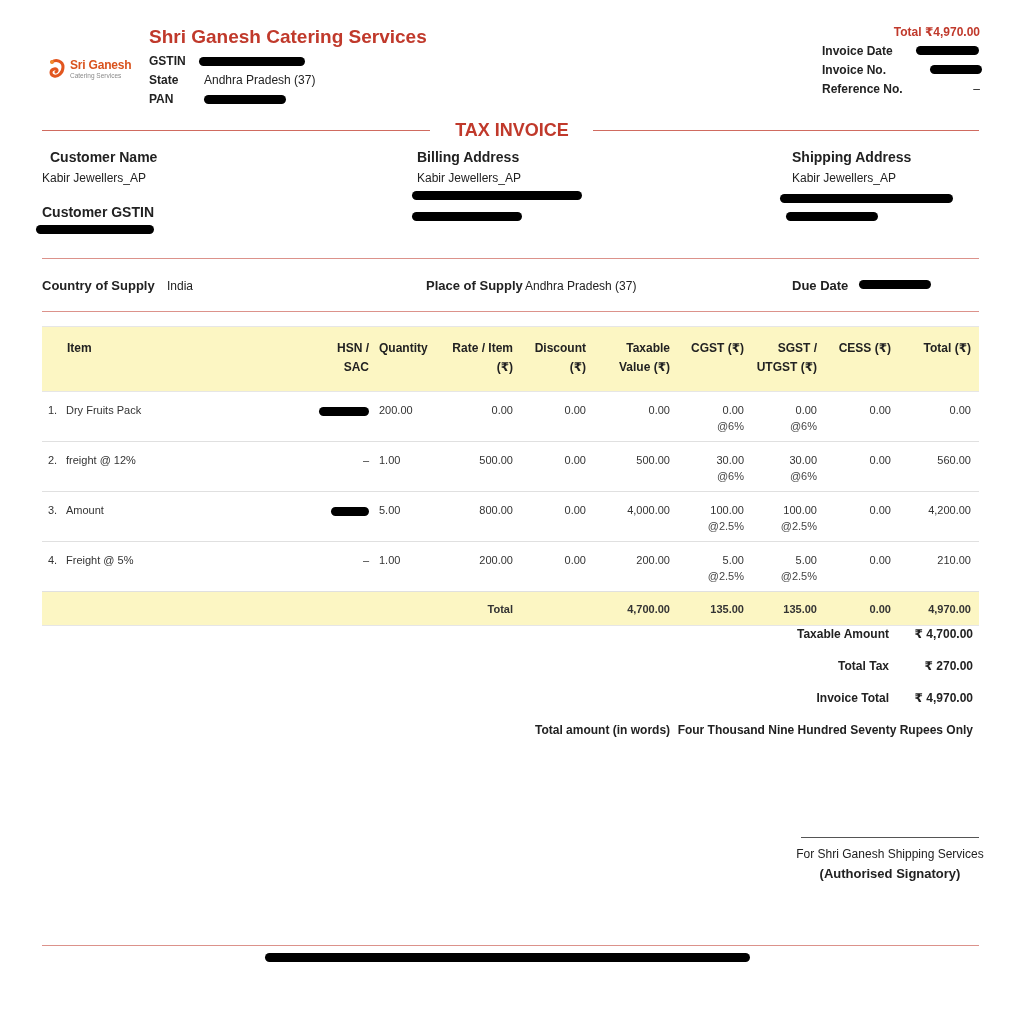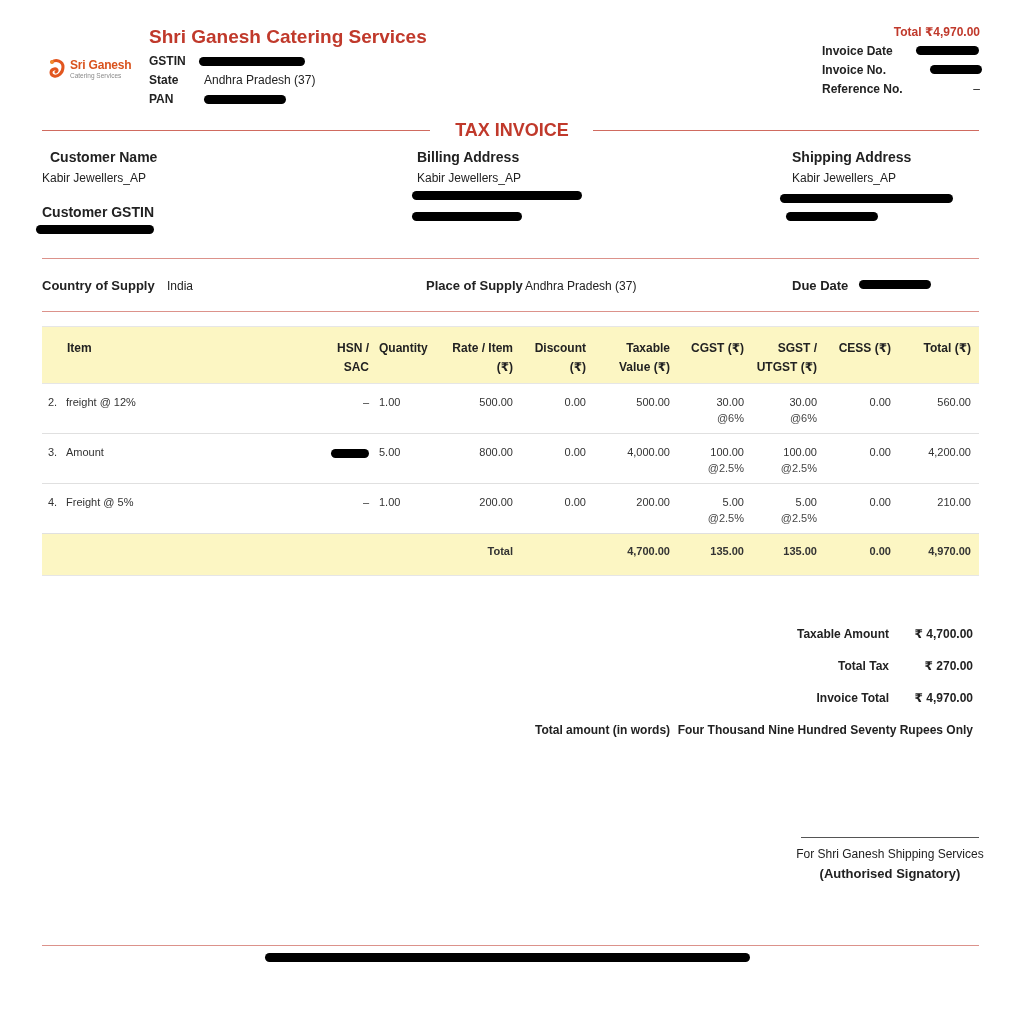--- a/index.html
+++ b/index.html
@@ -28,23 +28,23 @@
   .title span { background: #fff; padding: 0 10px; }
 
   .sec-head { position: absolute; font-size: 14px; font-weight: bold; }
   .sec-val { position: absolute; font-size: 12px; }
 
   .supply-label { position: absolute; top: 278px; font-size: 13px; font-weight: bold; }
   .supply-val { position: absolute; top: 279px; font-size: 12px; }
 
   
   .tbl { position: absolute; left: 42px; top: 326px; width: 937px; border-collapse: collapse; font-size: 11px; }
-  .tbl th { background: #fcf6c3; font-weight: bold; font-size: 12px; height: 57px; vertical-align: top; padding-top: 12px; text-align: right; line-height: 19px; border-top: 1px solid #e6e6e6; border-bottom: 1px solid #e6e6e6; }
+  .tbl th { background: #fcf6c3; font-weight: bold; font-size: 12px; height: 65px; vertical-align: top; padding-top: 12px; text-align: right; line-height: 19px; border-top: 1px solid #e6e6e6; border-bottom: 1px solid #e6e6e6; }
   .tbl td { height: 50px; vertical-align: top; padding-top: 10px; text-align: right; line-height: 16px; border-bottom: 1px solid #e0e0e0; color: #333; }
-  .tbl tr.total-row td { background: #fcf6c3; height: 42px; padding-top: 9px; font-weight: bold; border-bottom: 1px solid #e6e6e6; }
+  .tbl tr.total-row td { background: #fcf6c3; height: 34px; padding-top: 9px; font-weight: bold; border-bottom: 1px solid #e6e6e6; }
   .tbl .c-item { text-align: left; }
   .tbl .rate-sub { display: block; color: #444; }
   .num-prefix { display: inline-block; width: 24px; text-align: left; padding-left: 6px; }
 
   
   .sum-label { position: absolute; font-size: 12px; font-weight: bold; text-align: right; }
   .sum-val { position: absolute; right: 51px; font-size: 12px; font-weight: bold; text-align: right; }
 
   .sig-line { left: 801px; top: 837px; width: 178px; height: 1px; background: #555; }
   .sig-for { left: 790px; width: 200px; top: 847px; text-align: center; font-size: 12px; }
@@ -137,20 +137,32 @@
       <th><span>Discount</span><br><span>(₹)</span></th>
       <th><span>Taxable</span><br><span>Value (₹)</span></th>
       <th>CGST (₹)</th>
       <th><span>SGST /</span><br><span>UTGST (₹)</span></th>
       <th>CESS (₹)</th>
       <th style="padding-right:8px;">Total (₹)</th>
     </tr>
   </thead>
   <tbody>
     <tr>
+      <td class="c-item"><span class="num-prefix">1.</span><span>Dry Fruits Pack</span></td>
+      <td><span class="redact" style="width:50px;"></span></td>
+      <td class="c-item" style="padding-left:10px;">200.00</td>
+      <td>0.00</td>
+      <td>0.00</td>
+      <td>0.00</td>
+      <td><span>0.00</span><span class="rate-sub">@6%</span></td>
+      <td><span>0.00</span><span class="rate-sub">@6%</span></td>
+      <td>0.00</td>
+      <td style="padding-right:8px;">0.00</td>
+    </tr>
+    <tr>
       <td class="c-item"><span class="num-prefix">2.</span><span>freight @ 12%</span></td>
       <td>–</td>
       <td class="c-item" style="padding-left:10px;">1.00</td>
       <td>500.00</td>
       <td>0.00</td>
       <td>500.00</td>
       <td><span>30.00</span><span class="rate-sub">@6%</span></td>
       <td><span>30.00</span><span class="rate-sub">@6%</span></td>
       <td>0.00</td>
       <td style="padding-right:8px;">560.00</td>

